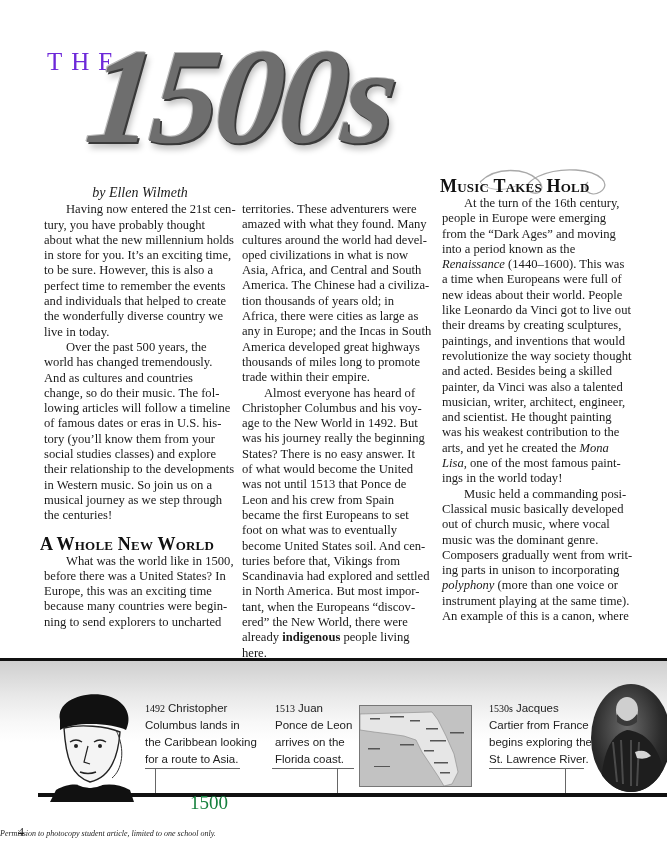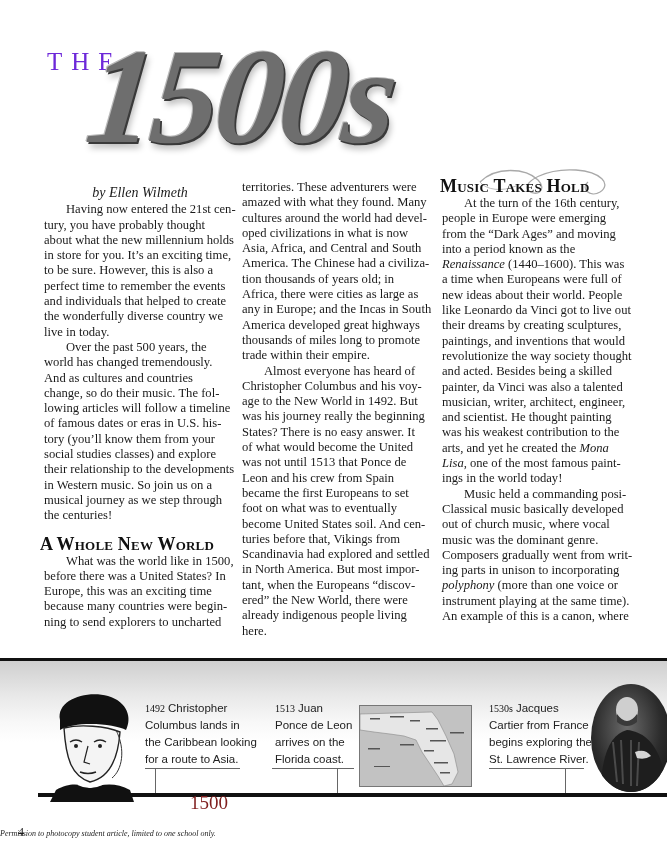--- a/index.html
+++ b/index.html
@@ -19,48 +19,48 @@
     font-size: 136px; line-height: 1; letter-spacing: -4px;
     color: #6e6e6e;
     text-shadow: 2px 2px 0 #3a3a3a, -1px -1px 0 #b8b8b8, 4px 6px 6px rgba(0,0,0,0.25);
     transform: skewX(-6deg);
   }
   .flourish { position: absolute; left: 476px; top: 160px; }
 
   
   .col { position: absolute; top: 180px; font-size: 12.6px; line-height: 15.3px; text-align: left; }
   .col-1 { left: 44px; width: 188px; }
-  .col-2 { left: 242px; width: 192px; }
+  .col-2 { left: 242px; width: 192px; margin-top: 22px; }
   .col-3 { left: 442px; width: 196px; top: 176px; }
 
   .byline { font-style: italic; font-size: 14px; text-align: center; margin: 5px 0 2px 0; text-indent: 0 !important; padding-left: 4px; }
   .section-head {
     font-family: "Liberation Serif", serif; font-variant: small-caps; font-size: 18px;
     line-height: 20px; color: #111; margin: 10px 0 0 -4px; letter-spacing: 0.2px;
   }
   .col-3 .section-head { margin-top: 0; margin-left: -2px; }
   .nl { display: block; }
   .col .line { display: block; white-space: nowrap; }
   .col .ind { padding-left: 22px; }
   em { font-style: italic; }
-  strong { font-weight: normal; }
+  strong { font-weight: bold; }
 
   
   .timeline { position: absolute; left: 0; top: 658px; width: 667px; height: 154px; }
   .tl-topbar { position: absolute; left: 0; top: 0; width: 667px; height: 3px; background: #111; }
   .tl-band {
     position: absolute; left: 0; top: 3px; width: 667px; height: 136px;
     background: linear-gradient(to bottom, #cfcfcf 0%, #e8e8e8 25%, #f8f8f8 45%, #ffffff 60%, #ffffff 100%);
   }
   .tl-axis { position: absolute; left: 38px; top: 135px; width: 629px; height: 4px; background: #111; }
   .tl-event { position: absolute; font-family: "Liberation Sans", "DejaVu Sans", sans-serif; font-size: 11.5px; line-height: 17px; color: #222; }
   .tl-event .yr { font-family: "Liberation Serif", serif; font-size: 10px; color: #111; margin-right: 3px; }
   .tl-rule { position: absolute; height: 1px; background: #666; }
   .tl-tick { position: absolute; width: 1px; background: #666; }
-  .tl-axis-label { position: absolute; left: 190px; top: 792px; font-family: "Liberation Serif", serif; font-size: 19px; color: #7f1d1d; }
+  .tl-axis-label { position: absolute; left: 190px; top: 792px; font-family: "Liberation Serif", serif; font-size: 19px; color: #15803d; }
 
   .portrait-columbus { position: absolute; left: 46px; top: 690px; width: 88px; height: 112px; }
   .map-florida {
     position: absolute; left: 359px; top: 705px; width: 113px; height: 82px;
     background: #bdbdbd; border: 1px solid #777; overflow: hidden;
   }
   .portrait-cartier {
     position: absolute; left: 591px; top: 684px; width: 80px; height: 108px;
     border-radius: 50%; background: radial-gradient(ellipse at 45% 40%, #6a6a6a 0%, #2b2b2b 55%, #111 100%);
     overflow: hidden;

